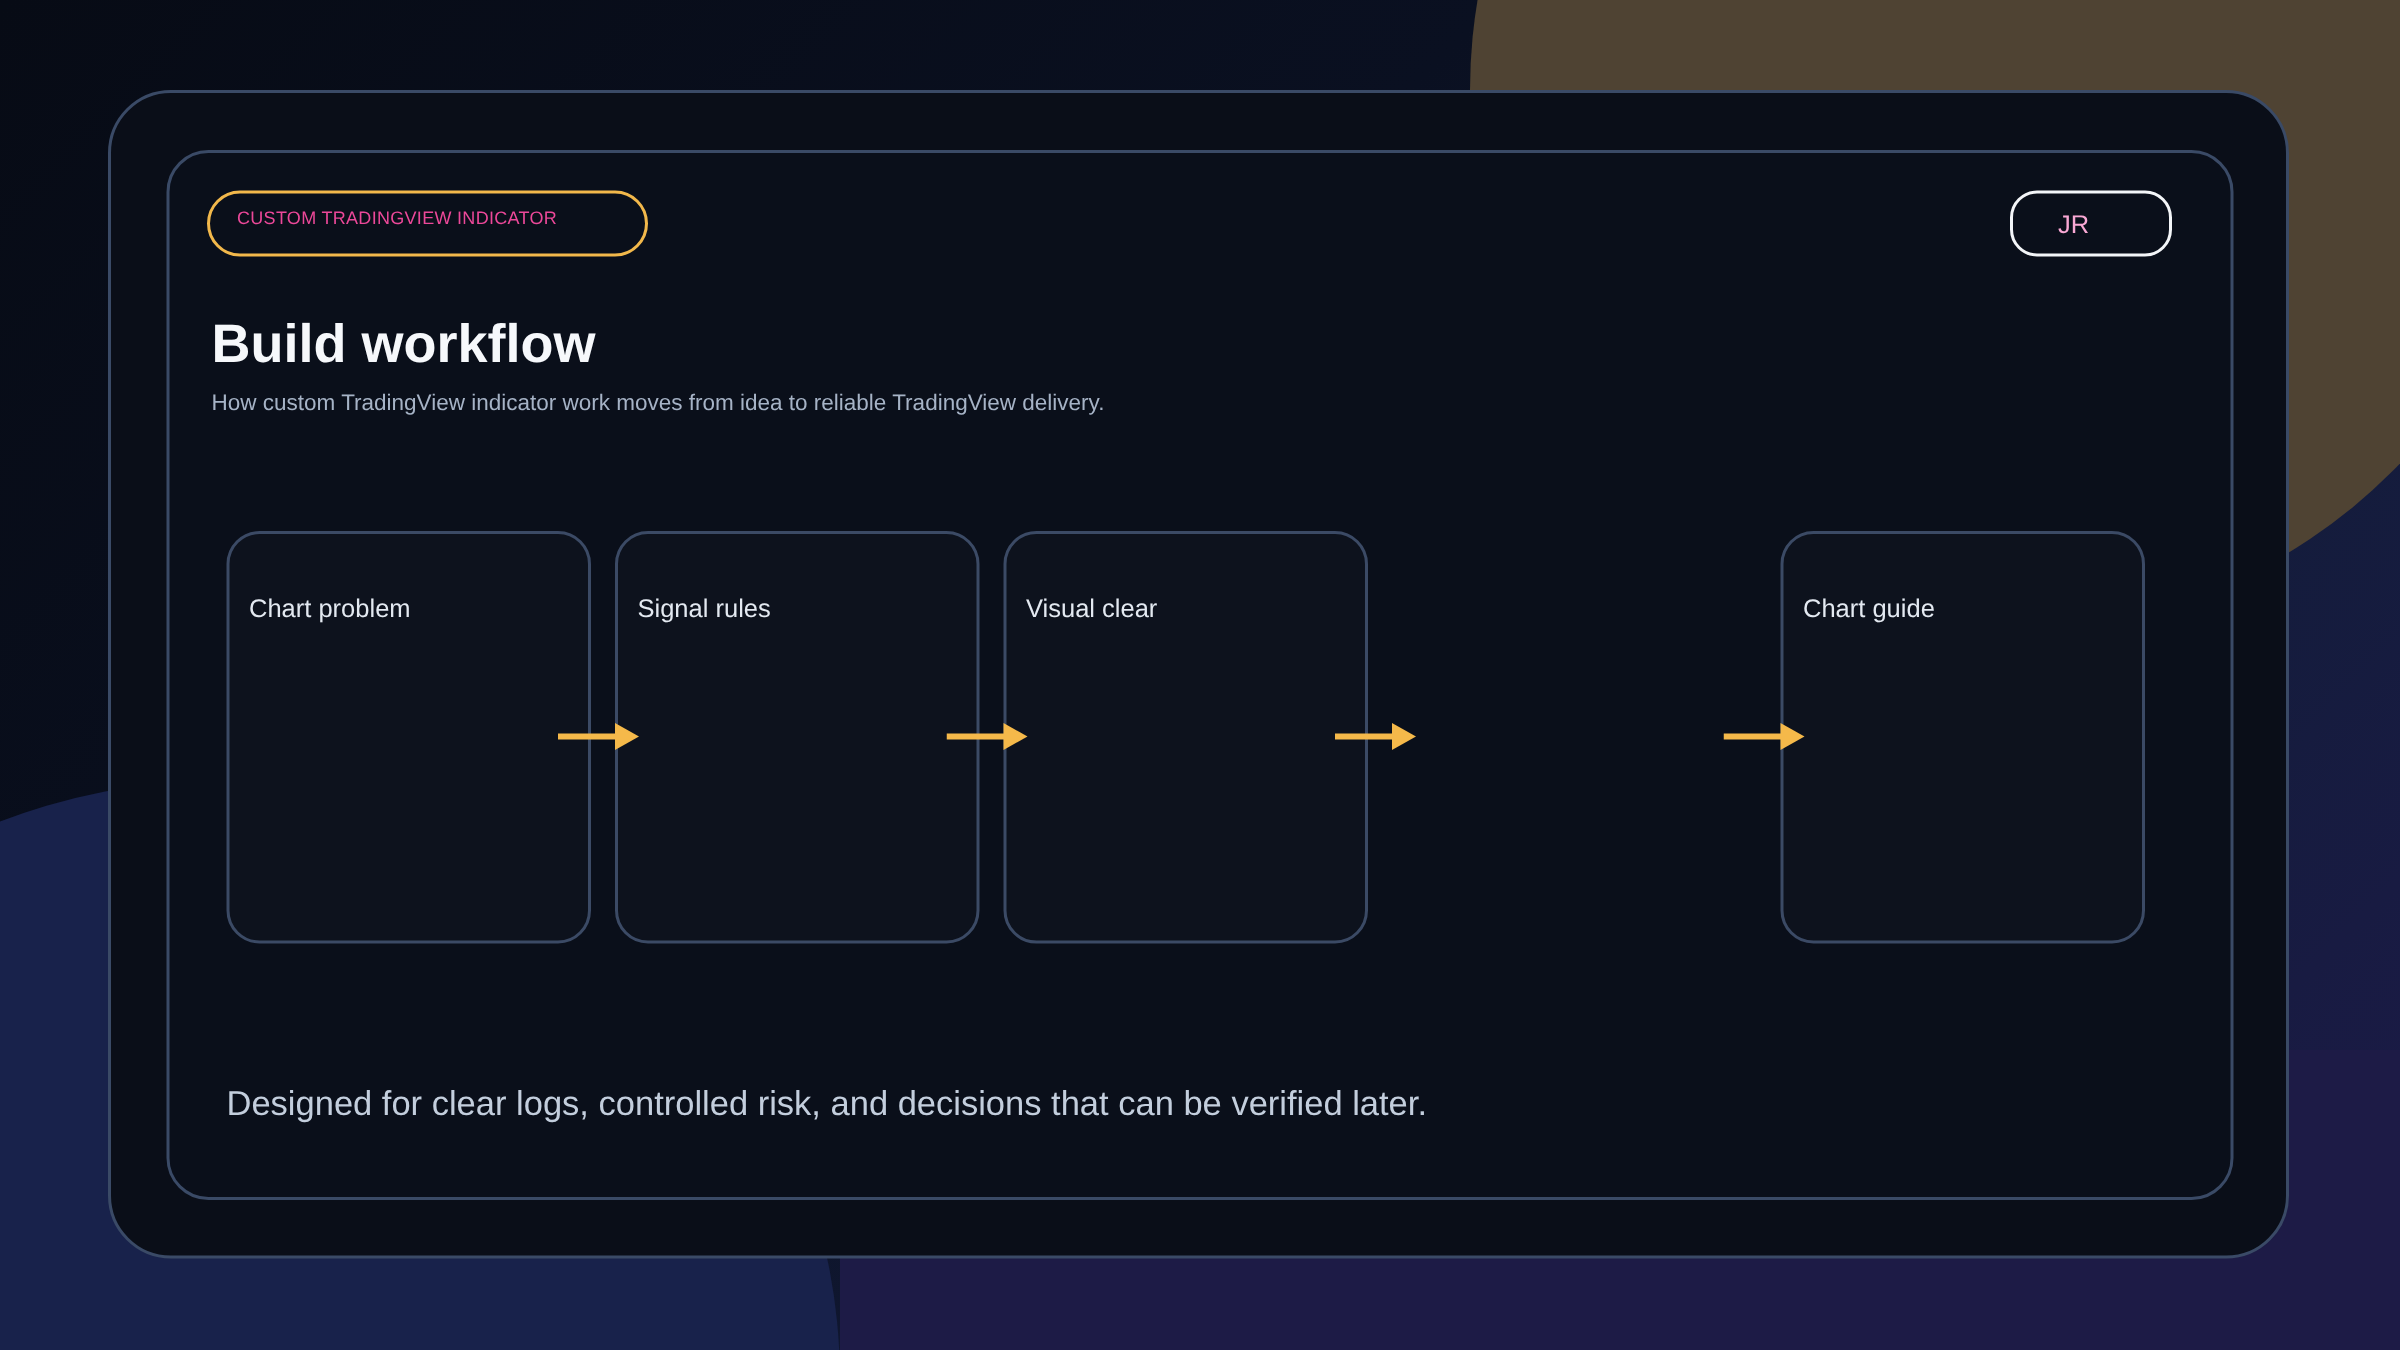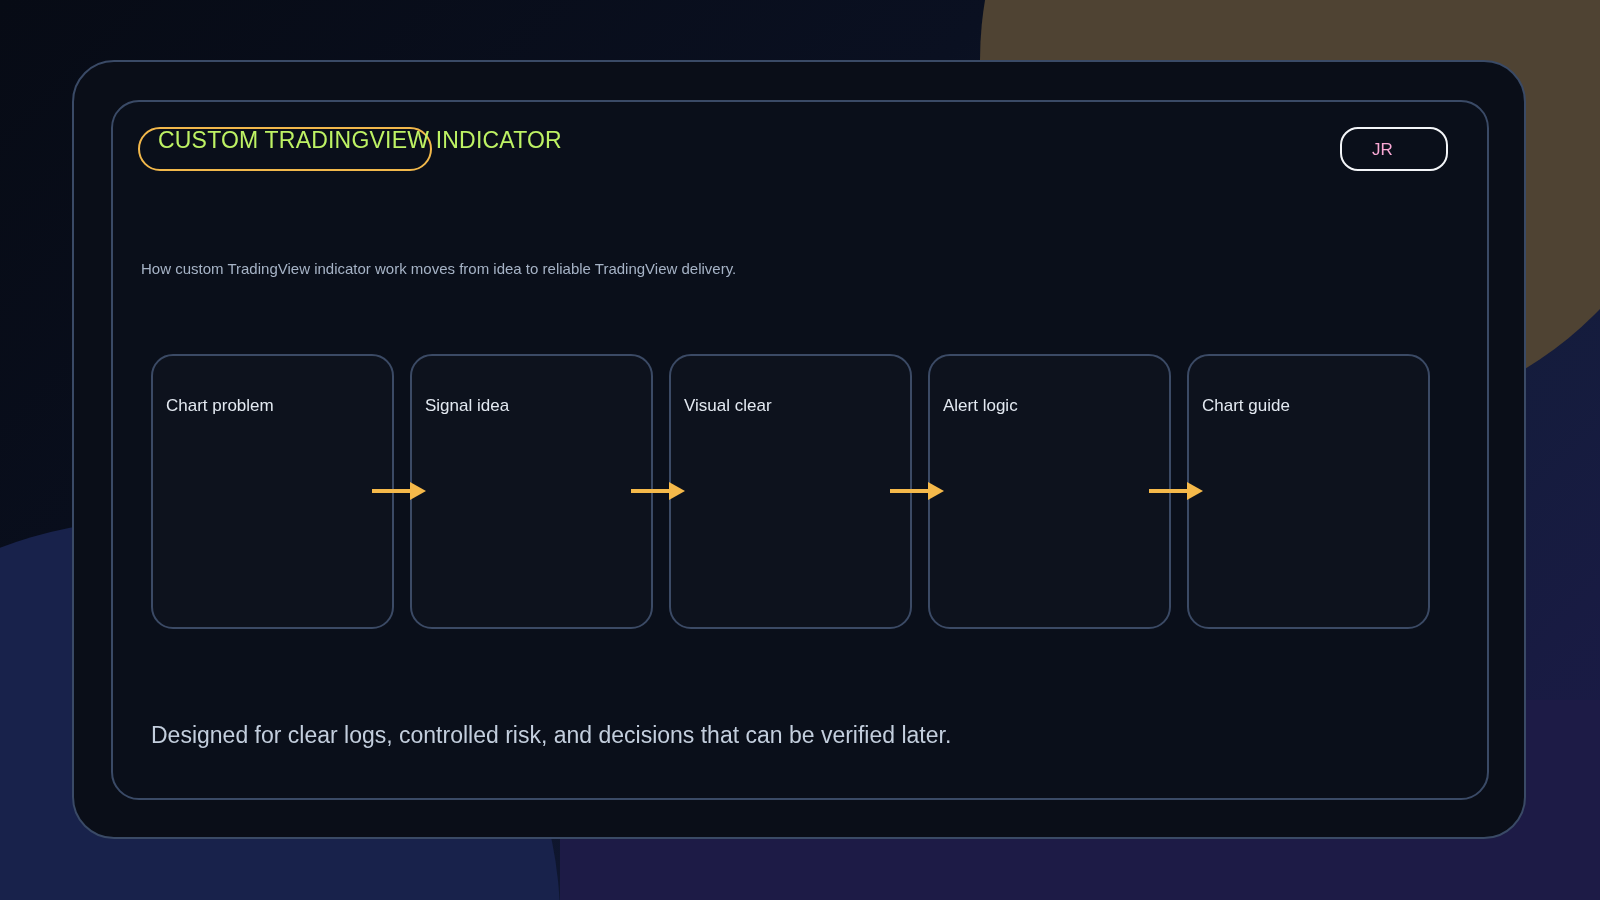--- a/index.html
+++ b/index.html
@@ -28,22 +28,22 @@
     .inner {
       position: absolute; left: 37px; top: 38px; width: 1378px; height: 700px;
       box-sizing: border-box; border: 2px solid #3a4a66; border-radius: 28px;
       background: #0a0f1a;
     }
     .tag {
       position: absolute; left: 25px; top: 25px; width: 294px; height: 44px;
       box-sizing: border-box; border: 2px solid #f2b84b; border-radius: 22px;
     }
     .tag-text {
-      position: absolute; left: 45px; top: 25px; white-space: nowrap;
-      color: #bef264; font-size: 23px; letter-spacing: 0.2px;
+      position: absolute; left: 45px; top: 36px; white-space: nowrap;
+      color: #ec4899; font-size: 12px; letter-spacing: 0.2px;
     }
     .avatar {
       position: absolute; left: 1227px; top: 25px; width: 108px; height: 44px;
       box-sizing: border-box; border: 2px solid #f3f5f8; border-radius: 18px;
       color: #f9a8d4; font-size: 17px;
     }
     .avatar span { position: absolute; left: 30px; top: 11px; }
     .title {
       position: absolute; left: 28px; top: 106px; margin: 0;
       color: #f6f8fb; font-size: 36px; font-weight: bold;
@@ -78,34 +78,32 @@
 <div class="outer">
   <div class="inner">
 
     <div class="tag"></div>
     <span class="tag-text">CUSTOM TRADINGVIEW INDICATOR</span>
 
     <div class="avatar">
       <span>JR</span>
     </div>
 
+    <h1 class="title">Build workflow</h1>
     <p class="subtitle">How custom TradingView indicator work moves from idea to reliable TradingView delivery.</p>
 
     <div class="steps">
       <div class="step" style="left:0px">
         <span class="step-label">Chart problem</span>
       </div>
       <div class="step" style="left:259px">
-        <span class="step-label">Signal idea</span>
+        <span class="step-label">Signal rules</span>
       </div>
       <div class="step" style="left:518px">
         <span class="step-label">Visual clear</span>
-      </div>
-      <div class="step" style="left:777px">
-        <span class="step-label">Alert logic</span>
       </div>
       <div class="step" style="left:1036px">
         <span class="step-label">Chart guide</span>
       </div>
 
       <svg class="arrow" style="left:221px" viewBox="0 0 56 20">
         <rect x="0" y="8" width="40" height="4" fill="#f5b94a"></rect>
         <polygon points="38,1 54,10 38,19" fill="#f5b94a"></polygon>
       </svg>
       <svg class="arrow" style="left:480px" viewBox="0 0 56 20">

